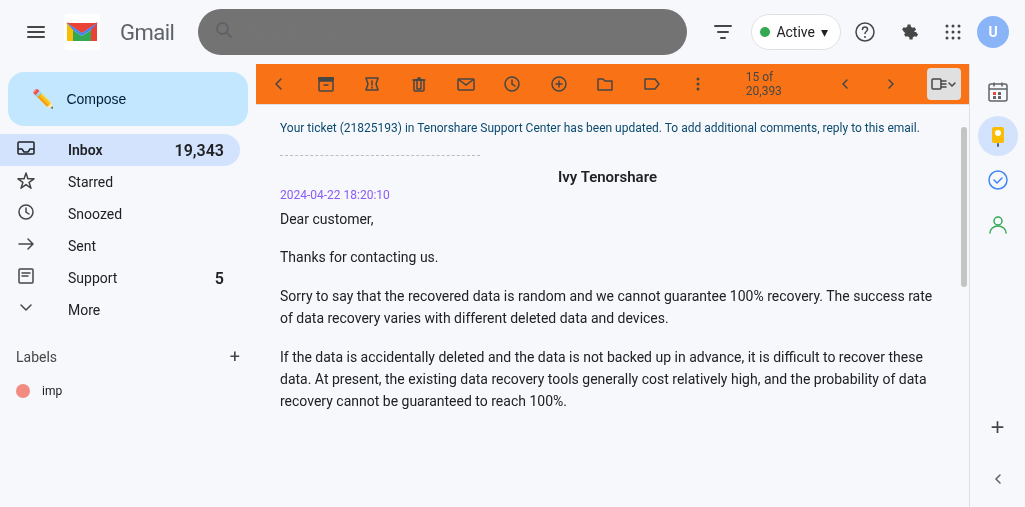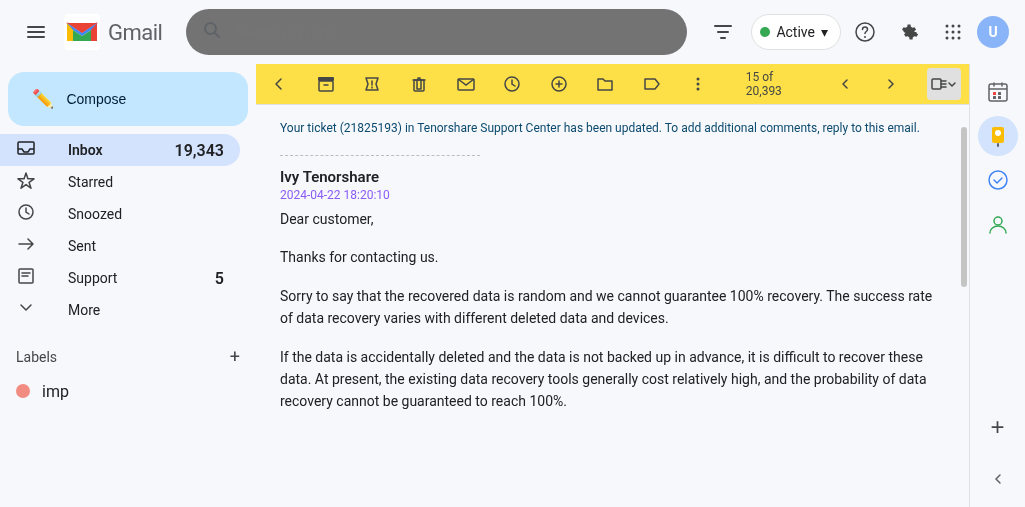--- a/index.html
+++ b/index.html
@@ -16,21 +16,21 @@
       flex-shrink: 0;
     }
     .hamburger-btn {
       width: 40px; height: 40px;
       border: none; background: transparent; cursor: pointer;
       border-radius: 50%;
       display: flex; align-items: center; justify-content: center;
       flex-shrink: 0;
     }
     .logo-area {
-      display: flex; align-items: center; gap: 8px;
+      display: flex; align-items: center; gap: 20px;
       margin-right: 16px;
       flex-shrink: 0;
     }
     .logo-m {
       width: 36px; height: 36px;
     }
     .logo-text {
       font-size: 22px; font-weight: 400; color: #5f6368; letter-spacing: -0.5px;
     }
     .search-bar {
@@ -140,32 +140,32 @@
     }
     .labels-header {
       display: flex; align-items: center; justify-content: space-between;
       font-size: 14px; color: #444746; margin-bottom: 4px; padding: 4px 0;
     }
     .labels-add { cursor: pointer; font-size: 18px; color: #444746; }
     .label-item {
       display: flex; align-items: center; gap: 12px;
       padding: 4px 0;
       cursor: pointer;
-      font-size: 16px;
+      font-size: 12px;
       color: #202124;
       height: 32px;
     }
     .label-dot { width: 14px; height: 14px; border-radius: 50%; }
 
     
     .toolbar {
       display: flex; align-items: center; gap: 16px;
       padding: 4px 8px;
       border-bottom: 1px solid #e0e0e0;
-      background: #fde047;
+      background: #f97316;
       flex-shrink: 0;
     }
     .toolbar-btn {
       width: 32px; height: 32px;
       border: none; background: transparent; cursor: pointer;
       border-radius: 50%;
       display: flex; align-items: center; justify-content: center;
       color: #444746;
       font-size: 16px;
     }
@@ -196,21 +196,21 @@
       border: none;
       border-top: 1px dashed #bdbdbd;
       width: 200px;
       margin: 12px 0;
     }
 
     .email-from {
       margin-top: 12px;
     }
     .from-name {
-      font-size: 15px; font-weight: 600; color: #202124;
+      font-size: 15px; font-weight: 600; color: #202124; text-align: center;
     }
     .from-date {
       font-size: 12px; color: #8b5cf6; margin-top: 2px;
     }
     .email-text {
       font-size: 14px; color: #202124; line-height: 1.6;
       margin-top: 6px;
     }
     .email-paragraph {
       margin-top: 16px;

